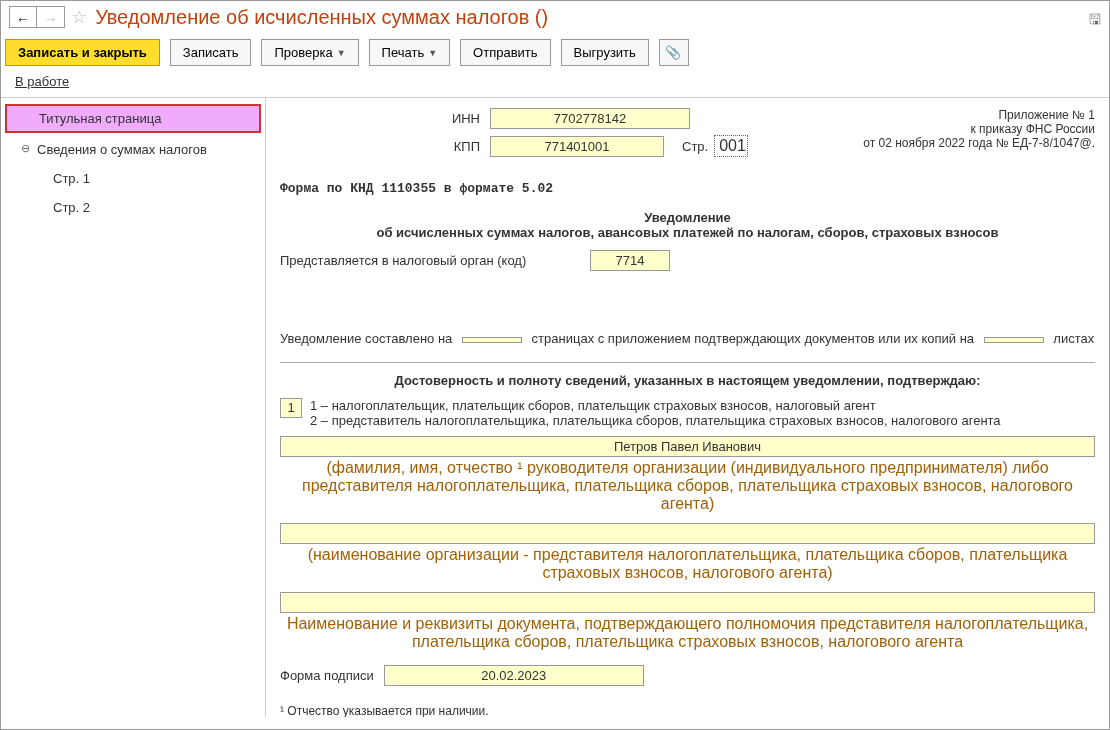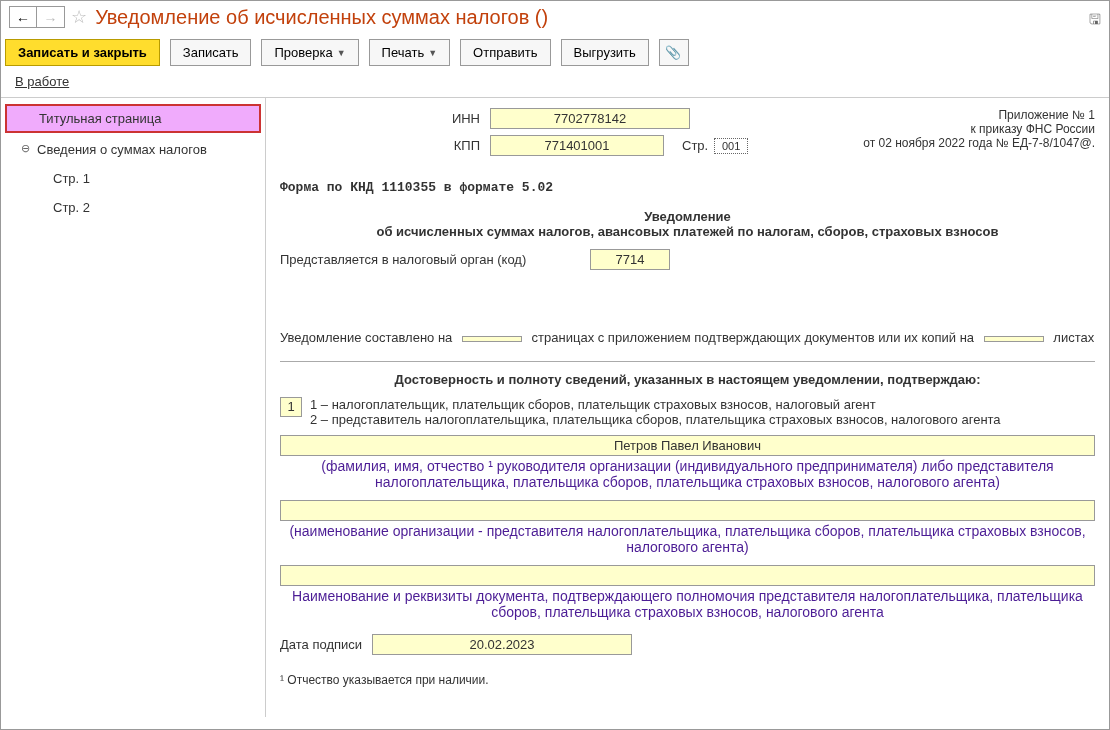--- a/index.html
+++ b/index.html
@@ -31,35 +31,35 @@
 
 .content { flex: 1; border-top: 1px solid #ccc; padding: 10px 14px; overflow: auto; position: relative; }
 
 .top-grid { display: flex; }
 .top-left { flex: 1; }
 .top-right { text-align: right; font-size: 12px; color: #333; padding-top: 0; }
 
 .field-row { display: flex; align-items: center; margin-bottom: 6px; }
 .field-lbl { display: inline-block; text-align: right; padding-right: 10px; }
 .yellow-input { background: #ffffcc; border: 1px solid #999; text-align: center; padding: 2px 4px; font-size: 13px; display: inline-block; }
-.dotted-input { border: 1px dotted #666; padding: 1px 4px; display: inline-block; text-align: center; font-size: 11px; }
+.dotted-input { border: 1px dotted #666; padding: 1px 4px; display: inline-block; text-align: center; font-size: 16px; }
 
 .form-caption { font-weight: bold; margin: 18px 0 14px; font-family: Liberation Mono, monospace; }
 .center-block { text-align: center; margin: 10px 0; }
 .center-block .b { font-weight: bold; }
 
 .inline-row { margin: 8px 0; font-size: 13px; }
 .hr { border-top: 1px solid #aaa; margin: 16px 0 10px; }
 .section-hdr { text-align: center; font-weight: bold; margin-bottom: 10px; }
 
 .confirm-block { display: flex; align-items: flex-start; gap: 8px; margin-bottom: 8px; }
 .small-box { background: #ffffcc; border: 1px solid #999; width: 22px; height: 20px; text-align: center; line-height: 18px; }
 
 .full-yellow { background: #ffffcc; border: 1px solid #999; width: 100%; text-align: center; padding: 2px; margin-top: 4px; }
-.sub-caption { text-align: center; font-size: 14px; margin: 2px 0 10px; color: #4c1d95; }
+.sub-caption { text-align: center; font-size: 16px; margin: 2px 0 10px; color: #a16207; }
 
 .date-row { display: flex; align-items: center; gap: 10px; margin: 14px 0; }
 .footnote { font-size: 12px; margin-top: 18px; }
 </style>
 </head>
 <body>
 
 <div class="frame">
   <div class="titlebar">
     <button class="nav-btn">←</button>
@@ -154,20 +154,20 @@
       <div class="full-yellow">Петров Павел Иванович</div>
       <div class="sub-caption">(фамилия, имя, отчество ¹ руководителя организации (индивидуального предпринимателя) либо представителя налогоплательщика, плательщика сборов, плательщика страховых взносов, налогового агента)</div>
 
       <div class="full-yellow">&nbsp;</div>
       <div class="sub-caption">(наименование организации - представителя налогоплательщика, плательщика сборов, плательщика страховых взносов, налогового агента)</div>
 
       <div class="full-yellow">&nbsp;</div>
       <div class="sub-caption">Наименование и реквизиты документа, подтверждающего полномочия представителя налогоплательщика, плательщика сборов, плательщика страховых взносов, налогового агента</div>
 
       <div class="date-row">
-        <span>Дата подписи</span>
+        <span>Форма подписи</span>
         <span class="yellow-input" style="width:260px">20.02.2023</span>
       </div>
 
       <div class="footnote">¹ Отчество указывается при наличии.</div>
     </div>
   </div>
 </div>
 
 </body></html>

